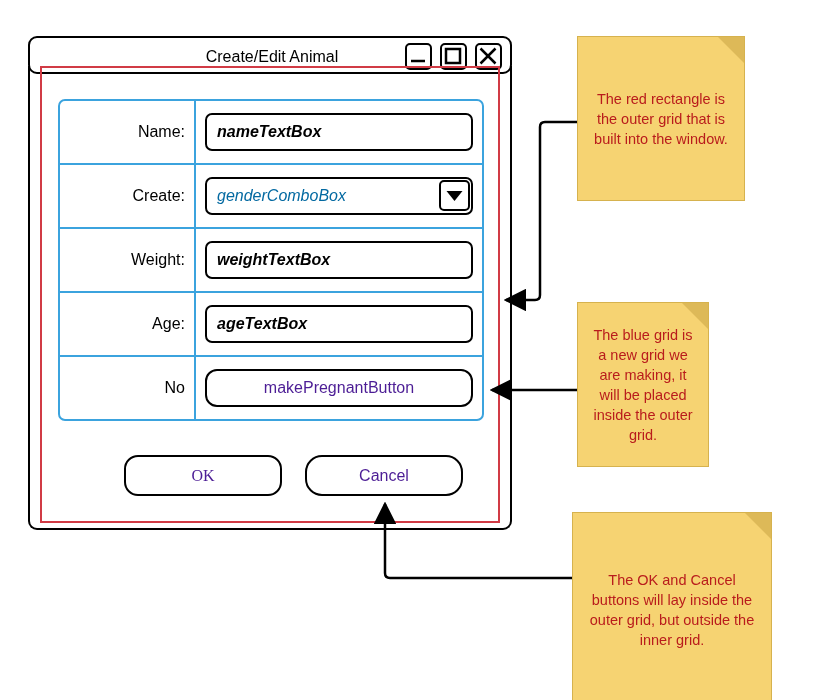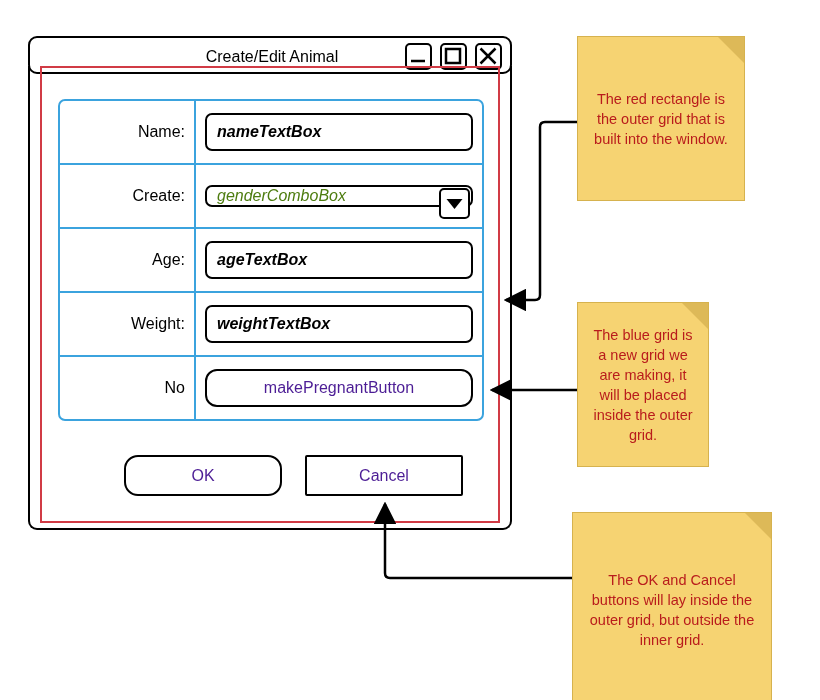--- a/index.html
+++ b/index.html
@@ -142,31 +142,31 @@
     align-items: center;
     padding-left: 10px;
     font-size: 16px;
     font-style: italic;
     color: #000000;
     font-weight: bold;
   }
   .combobox {
     position: relative;
     width: 100%;
-    height: 22px;
+    height: 38px;
     box-sizing: border-box;
     border: 2.5px solid #000000;
     border-radius: 7px;
     background: #ffffff;
     display: flex;
     align-items: center;
     padding-left: 10px;
     font-size: 16px;
     font-style: italic;
-    color: #4d7c0f;
+    color: #0369a1;
   }
   .combo-arrow-box {
     position: absolute;
     right: 1px;
     top: 1px;
     width: 31px;
     height: 31px;
     box-sizing: border-box;
     border: 2.5px solid #000000;
     border-radius: 5px;
@@ -190,28 +190,29 @@
   }
   #make-pregnant-button { width: 100%; }
 
   #ok-button {
     position: absolute;
     left: 124px;
     top: 455px;
     width: 158px;
     height: 41px;
     border-radius: 14px;
+    font-family: Liberation Serif, serif;
   }
   #cancel-button {
     position: absolute;
     left: 305px;
     top: 455px;
     width: 158px;
     height: 41px;
-    border-radius: 2px;
+    border-radius: 17px;
   }
 
   
   .note {
     position: absolute;
     box-sizing: border-box;
     background: #f6d372;
     border: 1px solid #d6b24e;
     color: #b91c1c;
     font-size: 14.5px;
@@ -299,33 +300,33 @@
         <span class="combo-arrow-box">
           <svg width="19" height="13" viewBox="0 0 19 13">
             <polygon points="1.5,2 17.5,2 9.5,12" fill="#000"></polygon>
           </svg>
         </span>
       </div>
     </div>
   </div>
 
   <div class="grid-row">
+    <div class="cell-label">Weight:</div>
+    <div class="cell-field">
+      <div class="textbox">
+        <span>weightTextBox</span>
+      </div>
+    </div>
+  </div>
+
+  <div class="grid-row">
     <div class="cell-label">Age:</div>
     <div class="cell-field">
       <div class="textbox">
         <span>ageTextBox</span>
-      </div>
-    </div>
-  </div>
-
-  <div class="grid-row">
-    <div class="cell-label">Weight:</div>
-    <div class="cell-field">
-      <div class="textbox">
-        <span>weightTextBox</span>
       </div>
     </div>
   </div>
 
   <div class="grid-row">
     <div class="cell-label">No</div>
     <div class="cell-field">
       <div class="pill-button" id="make-pregnant-button">makePregnantButton</div>
     </div>
   </div>

